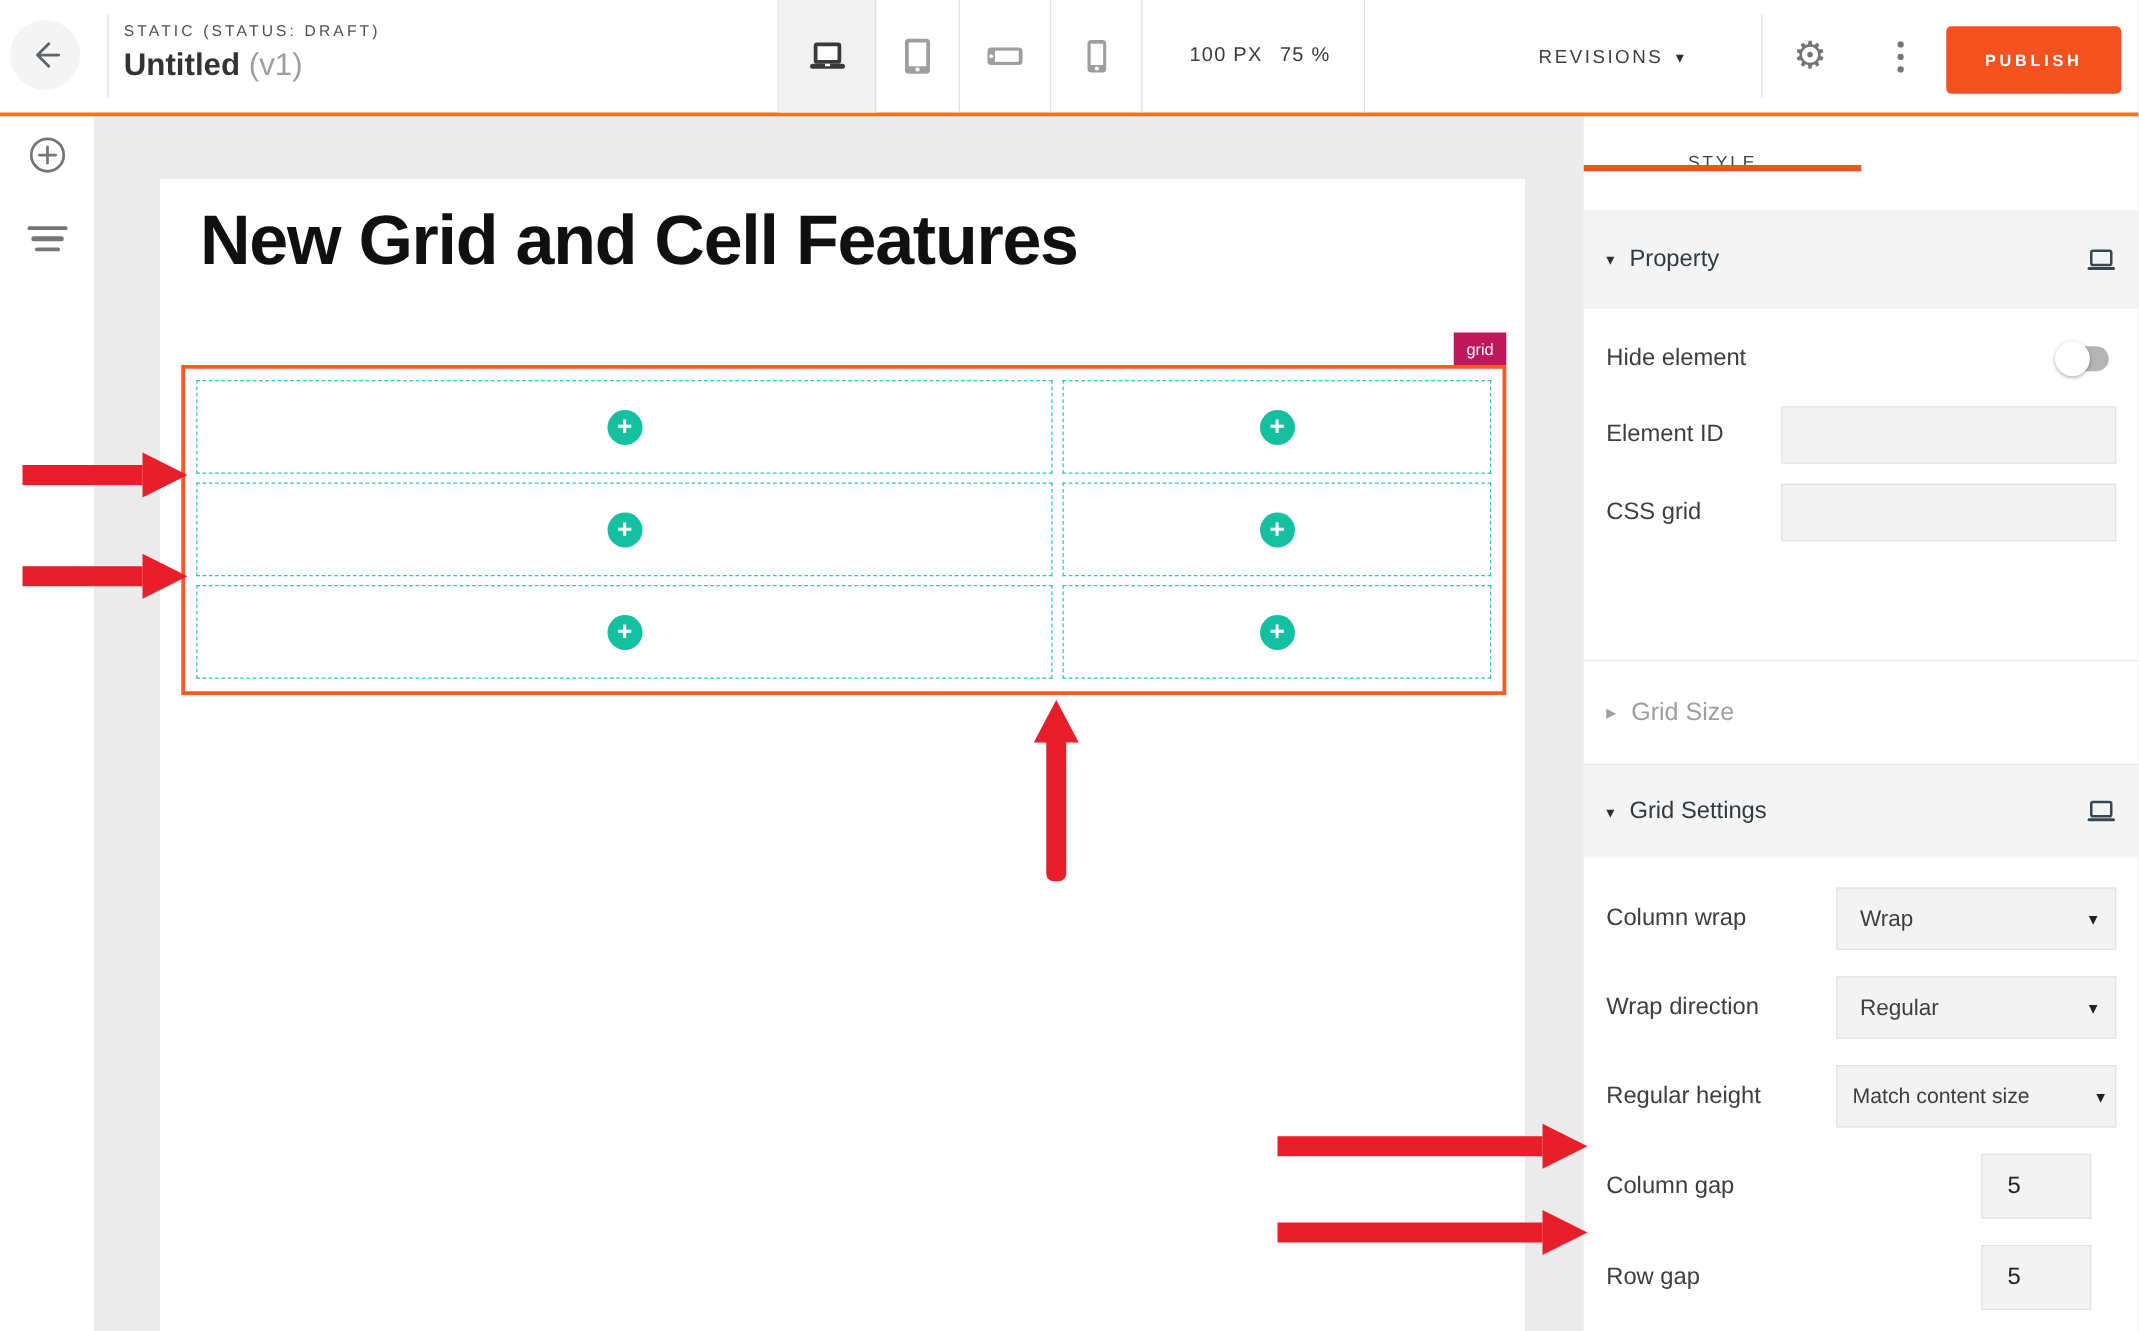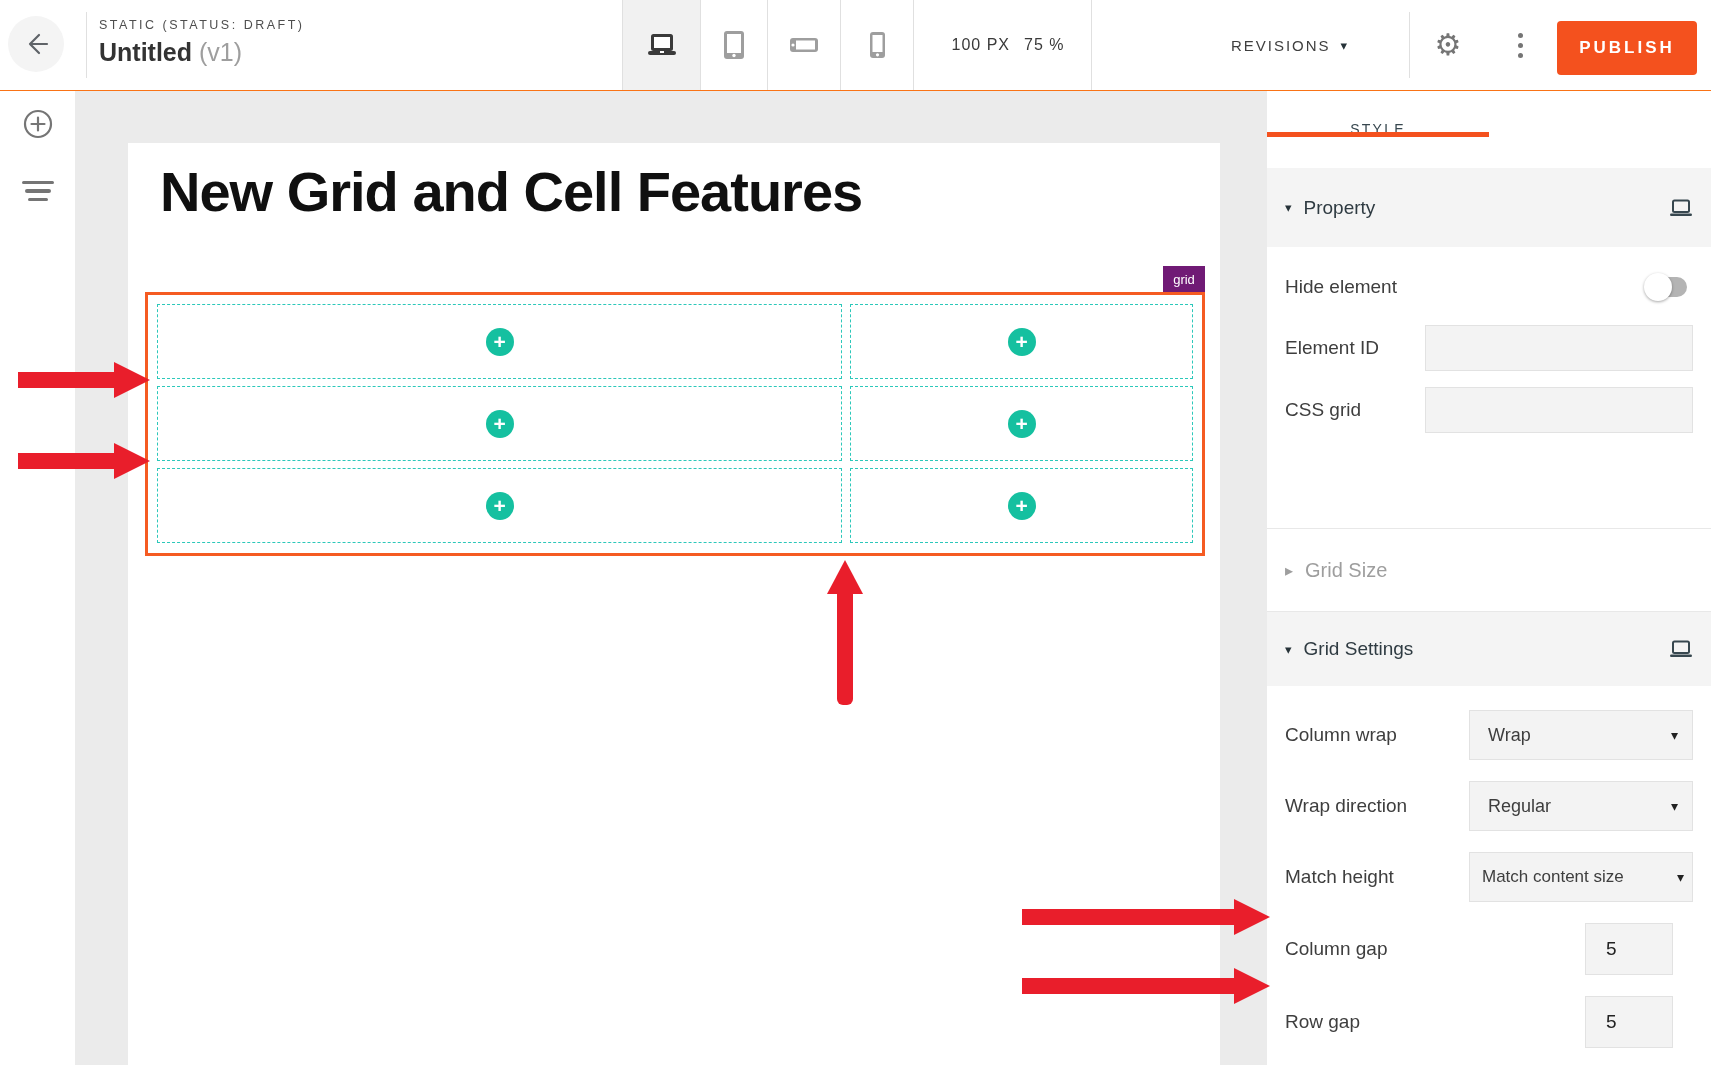--- a/index.html
+++ b/index.html
@@ -1,20 +1,20 @@
 <!DOCTYPE html>
 <html><head>
 <meta charset="utf-8">
 <style>
   html,body{margin:0;padding:0;background:#ebebeb;}
   .stage{position:relative;width:1711px;height:1065px;overflow:hidden;background:#ebebeb;
          font-family:"Liberation Sans",sans-serif;color:#3e3e3e;}
   
   .topbar{position:absolute;left:0;top:0;width:1711px;height:90px;background:#fff;
-          border-bottom:1px solid #f97316;z-index:5;}
+          border-bottom:3px solid #f97316;z-index:5;}
   .back-btn{position:absolute;left:8px;top:16px;width:56px;height:56px;border-radius:50%;
             background:#f4f4f4;display:flex;align-items:center;justify-content:center;cursor:pointer;}
   .tb-div{position:absolute;width:1px;background:#e0e0e0;}
   .title-block{position:absolute;left:99px;top:18px;}
   .status-label{font-size:12.5px;letter-spacing:2.5px;color:#4e4e4e;}
   .doc-title{font-size:25px;font-weight:700;color:#333;margin-top:6px;}
   .doc-version{color:#9e9e9e;font-weight:400;}
   .device-cell{position:absolute;top:0;height:90px;display:flex;align-items:center;
                justify-content:center;cursor:pointer;}
   .device-cell.active{background:#f1f1f1;}
@@ -22,33 +22,33 @@
               align-items:center;justify-content:center;font-size:16px;letter-spacing:1px;color:#3a3a3a;}
   .revisions{position:absolute;left:1205px;top:0;height:90px;width:170px;display:flex;gap:10px;
              align-items:center;justify-content:center;font-size:15px;letter-spacing:2px;
              color:#3f3f3f;cursor:pointer;}
   .icon-btn{position:absolute;top:0;height:90px;width:60px;display:flex;align-items:center;
             justify-content:center;cursor:pointer;}
   .gear-glyph{font-size:30px;color:#757575;line-height:1;}
   .kebab{display:flex;flex-direction:column;gap:5px;}
   .kebab i{width:5px;height:5px;border-radius:50%;background:#757575;}
   .publish-btn{position:absolute;left:1557px;top:21px;width:140px;height:54px;border-radius:4px;
-               background:#f4511e;color:#fff;font-size:17px;letter-spacing:3px;font-weight:700;
+               background:#f4511e;color:#fff;font-size:13px;letter-spacing:3px;font-weight:700;
                display:flex;align-items:center;justify-content:center;cursor:pointer;}
   
   .sidebar{position:absolute;left:0;top:90px;width:75px;height:975px;background:#fff;z-index:4;}
   .sb-icon{position:absolute;left:21px;width:34px;height:34px;display:flex;align-items:center;
            justify-content:center;cursor:pointer;}
   .filter-icon{display:flex;flex-direction:column;align-items:center;gap:5px;}
   .filter-icon i{height:3.5px;background:#757575;border-radius:2px;}
   
   .canvas{position:absolute;left:128px;top:143px;width:1092px;height:922px;background:#fff;z-index:1;}
   .page-heading{position:absolute;left:32px;top:16px;font-size:56px;font-weight:700;color:#101010;
                 letter-spacing:-1px;}
-  .grid-badge{position:absolute;top:123px;left:1035px;width:42px;height:26px;background:#701a75;
+  .grid-badge{position:absolute;top:123px;left:1035px;width:42px;height:26px;background:#be185d;
               color:#fff;font-size:13px;display:flex;align-items:center;justify-content:center;}
   .grid-box{position:absolute;left:17px;top:149px;width:1060px;height:264px;box-sizing:border-box;
             border:3px solid #f55b22;padding:9px;display:grid;grid-template-columns:2fr 1fr;
             grid-auto-rows:75px;column-gap:8px;row-gap:7px;}
   .grid-cell{border:1.5px dashed #2cc8ba;display:flex;align-items:center;justify-content:center;
              box-sizing:border-box;cursor:pointer;}
   .plus-btn{width:28px;height:28px;border-radius:50%;background:#15c0a0;color:#fff;font-size:21px;
             font-weight:700;display:flex;align-items:center;justify-content:center;line-height:1;
             cursor:pointer;}
   
@@ -291,21 +291,21 @@
         </span>
       </div>
       <div class="srow">
         <span class="plabel">Wrap direction</span>
         <span class="select">
           <span>Regular</span>
           <span class="dd-caret">▾</span>
         </span>
       </div>
       <div class="srow">
-        <span class="plabel">Match height</span>
+        <span class="plabel">Regular height</span>
         <span class="select" style="padding:0 8px 0 12px;font-size:17px;">
           <span>Match content size</span>
           <span class="dd-caret">▾</span>
         </span>
       </div>
       <div class="srow">
         <span class="plabel">Column gap</span>
         <input class="num-input" type="text" value="5" style="">
       </div>
       <div class="srow">

